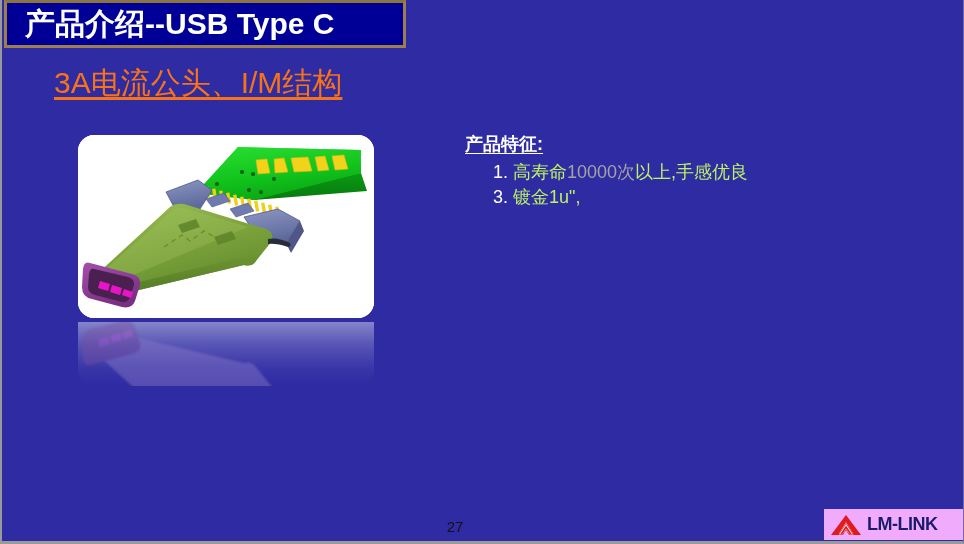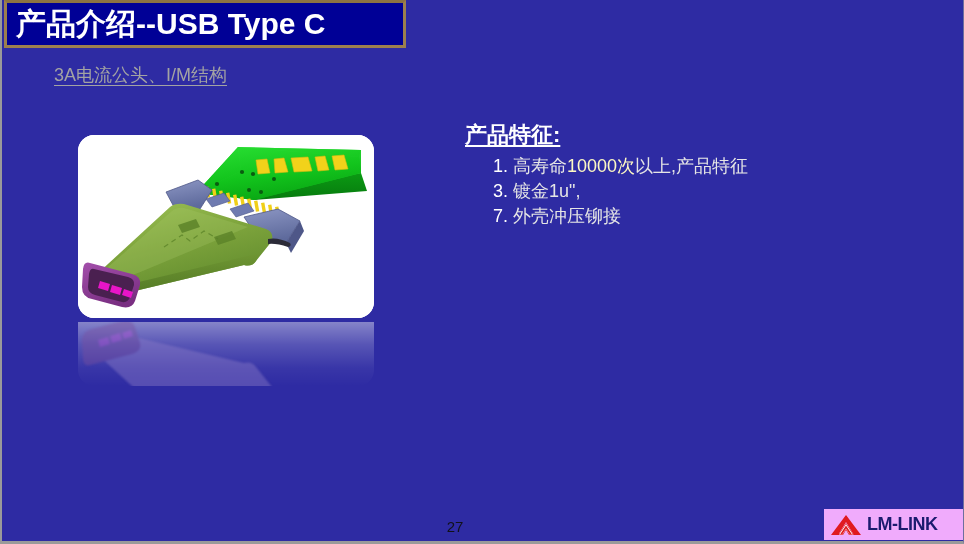--- a/index.html
+++ b/index.html
@@ -30,38 +30,38 @@
     left: 2px;
     top: 0px;
     width: 402px;
     height: 48px;
     background: #000096;
     border: 3px solid #9c7f4e;
     border-top: 3px solid #8c7342;
     box-sizing: border-box;
     display: flex;
     align-items: center;
-    padding-left: 9px;
+    padding-left: 18px;
   }
   .title-text {
     color: #ffffff;
     font-size: 30px;
     font-weight: bold;
     letter-spacing: 0px;
     white-space: nowrap;
     line-height: 1;
   }
 
   
   .subtitle {
     position: absolute;
     left: 52px;
     top: 63px;
-    color: #a3a3a3;
-    font-size: 18px;
+    color: #f97316;
+    font-size: 30px;
     text-decoration: underline;
     text-underline-offset: 4px;
     white-space: nowrap;
   }
 
   
   .photo-card {
     position: absolute;
     left: 76px;
     top: 135px;
@@ -102,41 +102,41 @@
 
   
   .features {
     position: absolute;
     left: 463px;
     top: 120px;
     width: 420px;
   }
   .features-heading {
     color: #ffffff;
-    font-size: 22px;
+    font-size: 18px;
     font-weight: bold;
     text-decoration: underline;
     text-underline-offset: 3px;
-    margin: 0 0 4px 0;
+    margin: 12px 0 4px 0;
     display: inline-block;
   }
   .feature-list {
     list-style: none;
     margin: 0;
     padding: 0 0 0 28px;
   }
   .feature-item {
     color: #ffffff;
     font-size: 18px;
     line-height: 25px;
     white-space: nowrap;
   }
   .feature-num { color: #ffffff; }
-  .seg-red { color: #fef9c3; }
-  .seg-white { color: #e5e5e5; }
+  .seg-red { color: #a3a3a3; }
+  .seg-white { color: #bef264; }
 
   
   .page-number {
     position: absolute;
     left: 0;
     top: 518px;
     width: 906px;
     text-align: center;
     color: #111118;
     font-size: 15px;
@@ -295,23 +295,22 @@
         <polygon points="22,146 32,149 30,156 20,153"></polygon>
         <polygon points="34,150 44,153 42,160 32,157"></polygon>
         <polygon points="46,154 55,157 53,163 44,160"></polygon>
       </g>
     </svg>
   </div>
 
   <div class="features">
     <div class="features-heading">产品特征:</div>
     <ol class="feature-list" id="feature-list">
-        <li class="feature-item"><span class="feature-num">1. </span><span class="seg-white">高寿命</span><span class="seg-red">10000次</span><span class="seg-white">以上,产品特征</span></li>
+        <li class="feature-item"><span class="feature-num">1. </span><span class="seg-white">高寿命</span><span class="seg-red">10000次</span><span class="seg-white">以上,手感优良</span></li>
         <li class="feature-item"><span class="feature-num">3. </span><span class="seg-white">镀金1u",</span></li>
-        <li class="feature-item"><span class="feature-num">7. </span><span class="seg-white">外壳冲压铆接</span></li>
       </ol>
   </div>
 
   <div class="page-number">27</div>
 
   <div class="logo">
     <svg class="logo-mark" viewBox="0 0 32 24">
       <g fill="#e01b20">
         <polygon points="16,2 31,22 24,22 16,9 8,22 1,22"></polygon>
         <polygon points="16,10 24,22 19,22 16,17 13,22 8,22"></polygon>

